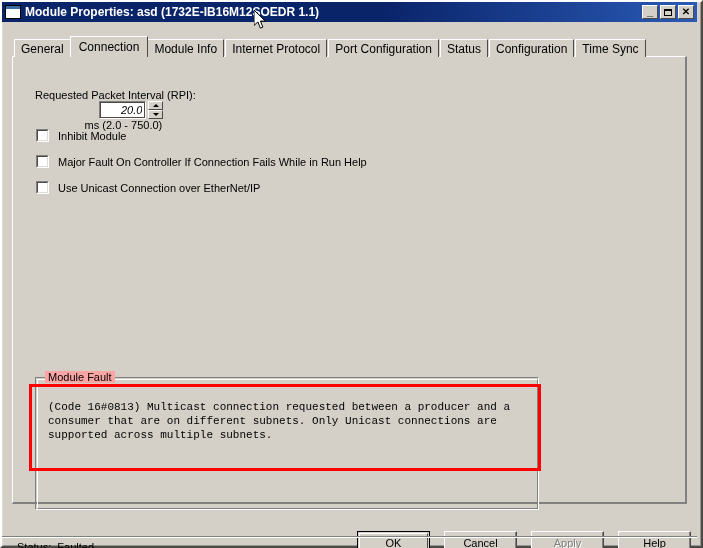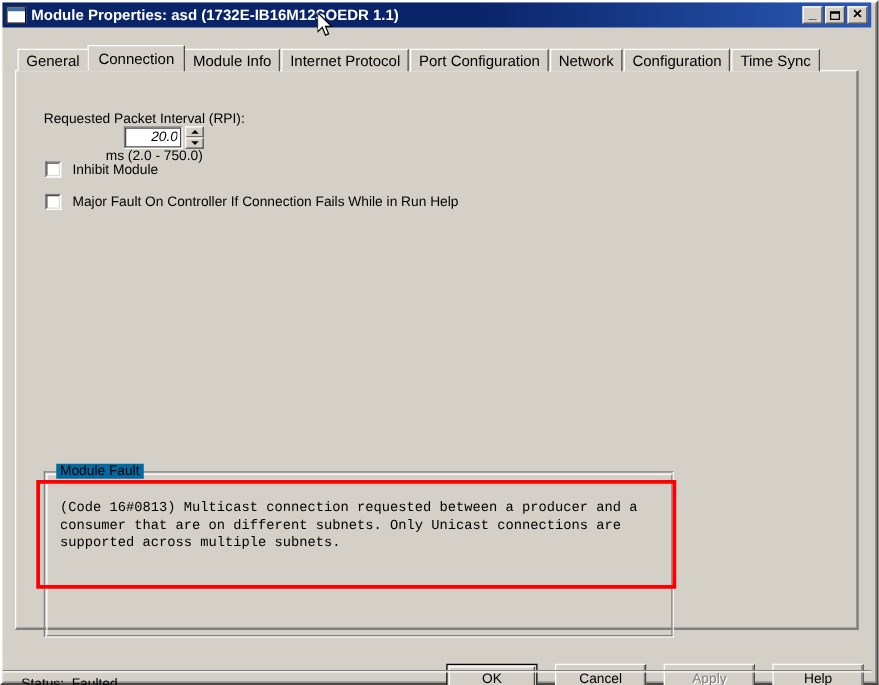--- a/index.html
+++ b/index.html
@@ -302,21 +302,21 @@
     left: 1px; top: 1px; right: 0px; bottom: 0px;
     border-top: 1px solid #ffffff;
     border-left: 1px solid #ffffff;
     border-right: 1px solid #808080;
     border-bottom: 1px solid #808080;
     box-sizing: border-box;
   }
   .group-title {
     position: absolute;
     left: 9px; top: -7px;
-    background: #0369a1;
+    background: #fca5a5;
     padding: 0 3px;
     font-size: 11px;
     line-height: 12px;
     color: #000000;
     z-index: 2;
     white-space: nowrap;
   }
   .fault-text {
     position: absolute;
     left: 12px; top: 22px;
@@ -441,21 +441,21 @@
   </div>
 
   <div class="client">
 
     <div class="tabstrip">
       <div class="tab"><span>General</span></div>
       <div class="tab active"><span>Connection</span></div>
       <div class="tab"><span>Module Info</span></div>
       <div class="tab"><span>Internet Protocol</span></div>
       <div class="tab"><span>Port Configuration</span></div>
-      <div class="tab"><span>Network</span></div>
+      <div class="tab"><span>Status</span></div>
       <div class="tab"><span>Configuration</span></div>
       <div class="tab"><span>Time Sync</span></div>
     </div>
 
     <div class="tabpage">
 
       <div class="rpi-row">
         <span class="rpi-label">Requested Packet Interval (RPI):</span>
         <span class="spin-wrap">
           <span class="spin-field">
@@ -474,20 +474,24 @@
       </div>
 
       <div class="cbrow" style="top:72px">
         <span class="cbox"></span>
         <span class="cblabel">Inhibit Module</span>
       </div>
       <div class="cbrow" style="top:98px">
         <span class="cbox"></span>
         <span class="cblabel">Major Fault On Controller If Connection Fails While in Run Help</span>
       </div>
+      <div class="cbrow" style="top:124px">
+        <span class="cbox"></span>
+        <span class="cblabel">Use Unicast Connection over EtherNet/IP</span>
+      </div>
 
       <div class="groupbox">
         <div class="groupbox-inner"></div>
         <div class="group-title">Module Fault</div>
         <div class="fault-text">(Code 16#0813) Multicast connection requested between a producer and a consumer that are on different subnets.  Only Unicast connections are supported across multiple subnets.</div>
       </div>
 
       <div class="red-rect"></div>
     </div>
 

